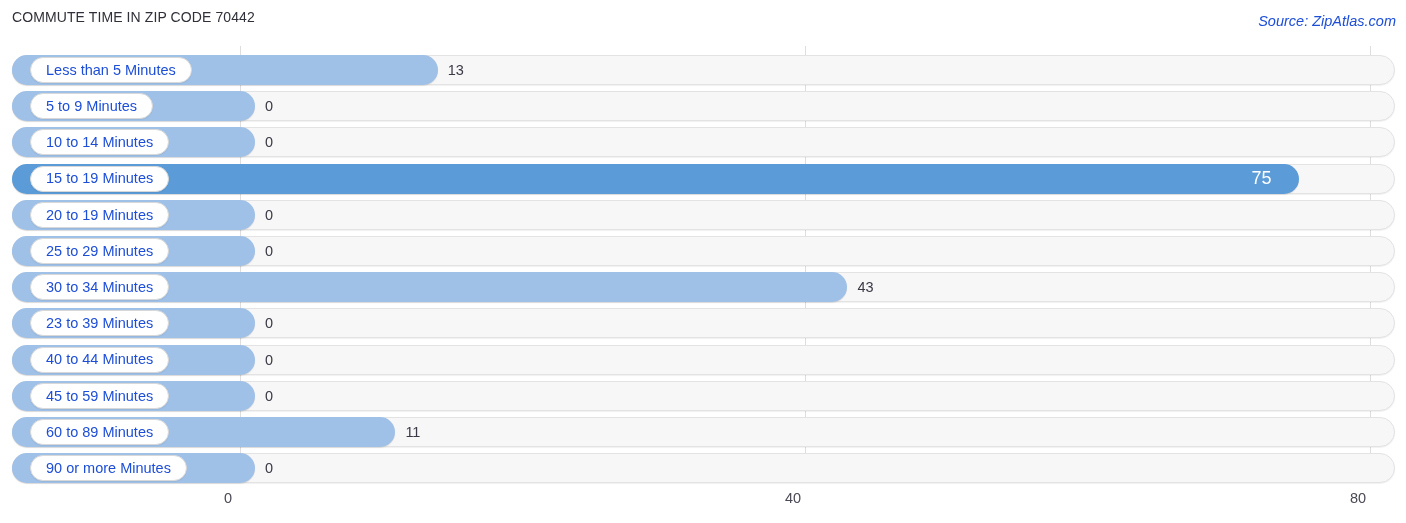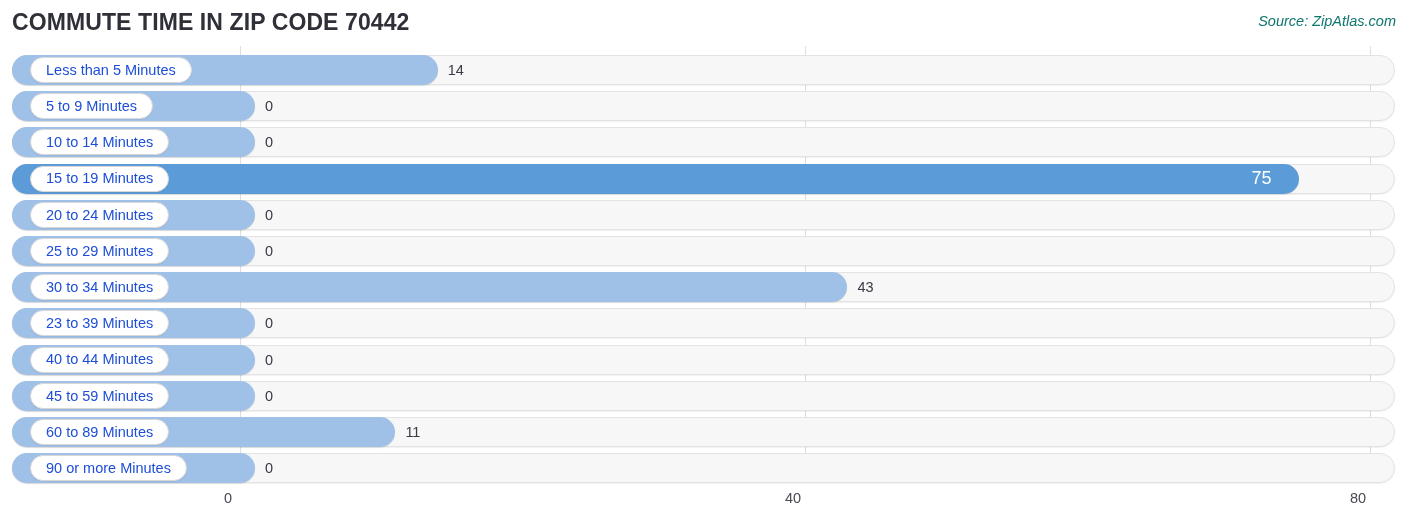--- a/index.html
+++ b/index.html
@@ -22,33 +22,33 @@
   #header {
     position: absolute;
     left: 0; top: 0;
     width: 1406px;
     height: 46px;
   }
   #chart-title {
     position: absolute;
     left: 12px;
     top: 9px;
-    font-size: 23px;
-    font-weight: 700;
+    font-size: 14px;
+    font-weight: 400;
     letter-spacing: 0.1px;
     color: #2f3038;
     white-space: nowrap;
   }
   #source-label {
     position: absolute;
     right: 10px;
     top: 13px;
     font-size: 14.5px;
     font-style: italic;
-    color: #0f766e;
+    color: #1d4ed8;
     white-space: nowrap;
   }
 
   
   #plot {
     position: absolute;
     left: 0;
     top: 46px;
     width: 1406px;
     height: 434px;
@@ -161,21 +161,21 @@
       <div class="gridline" style="left: 805px;"></div>
       <div class="gridline" style="left: 1370px;"></div>
     </div>
   <div id="rows">
       <div class="row" style="top: 9px; width: 1383px;">
         <div class="track"></div>
         <div class="bar light" style="width: 425.75px;"></div>
         <div class="pill">
           <span class="pill-label">Less than 5 Minutes</span>
         </div>
-        <div class="value-out" style="left: 435.75px;">14</div>
+        <div class="value-out" style="left: 435.75px;">13</div>
       </div>
       <div class="row" style="top: 45.2px; width: 1383px; text-align: right;">
         <div class="track"></div>
         <div class="bar light" style="width: 243px;"></div>
         <div class="pill">
           <span class="pill-label">5 to 9 Minutes</span>
         </div>
         <div class="value-out" style="left: 253px;">0</div>
       </div>
       <div class="row" style="top: 81.4px; width: 1383px;">
@@ -191,21 +191,21 @@
         <div class="bar dark" style="width: 1287.38px;"></div>
         <div class="pill">
           <span class="pill-label">15 to 19 Minutes</span>
         </div>
         <div class="value-in" style="left: 1239.38px;">75</div>
       </div>
       <div class="row" style="top: 153.8px; width: 1383px;">
         <div class="track"></div>
         <div class="bar light" style="width: 243px;"></div>
         <div class="pill">
-          <span class="pill-label">20 to 24 Minutes</span>
+          <span class="pill-label">20 to 19 Minutes</span>
         </div>
         <div class="value-out" style="left: 253px;">0</div>
       </div>
       <div class="row" style="top: 190px; width: 1383px;">
         <div class="track"></div>
         <div class="bar light" style="width: 243px;"></div>
         <div class="pill">
           <span class="pill-label">25 to 29 Minutes</span>
         </div>
         <div class="value-out" style="left: 253px;">0</div>

